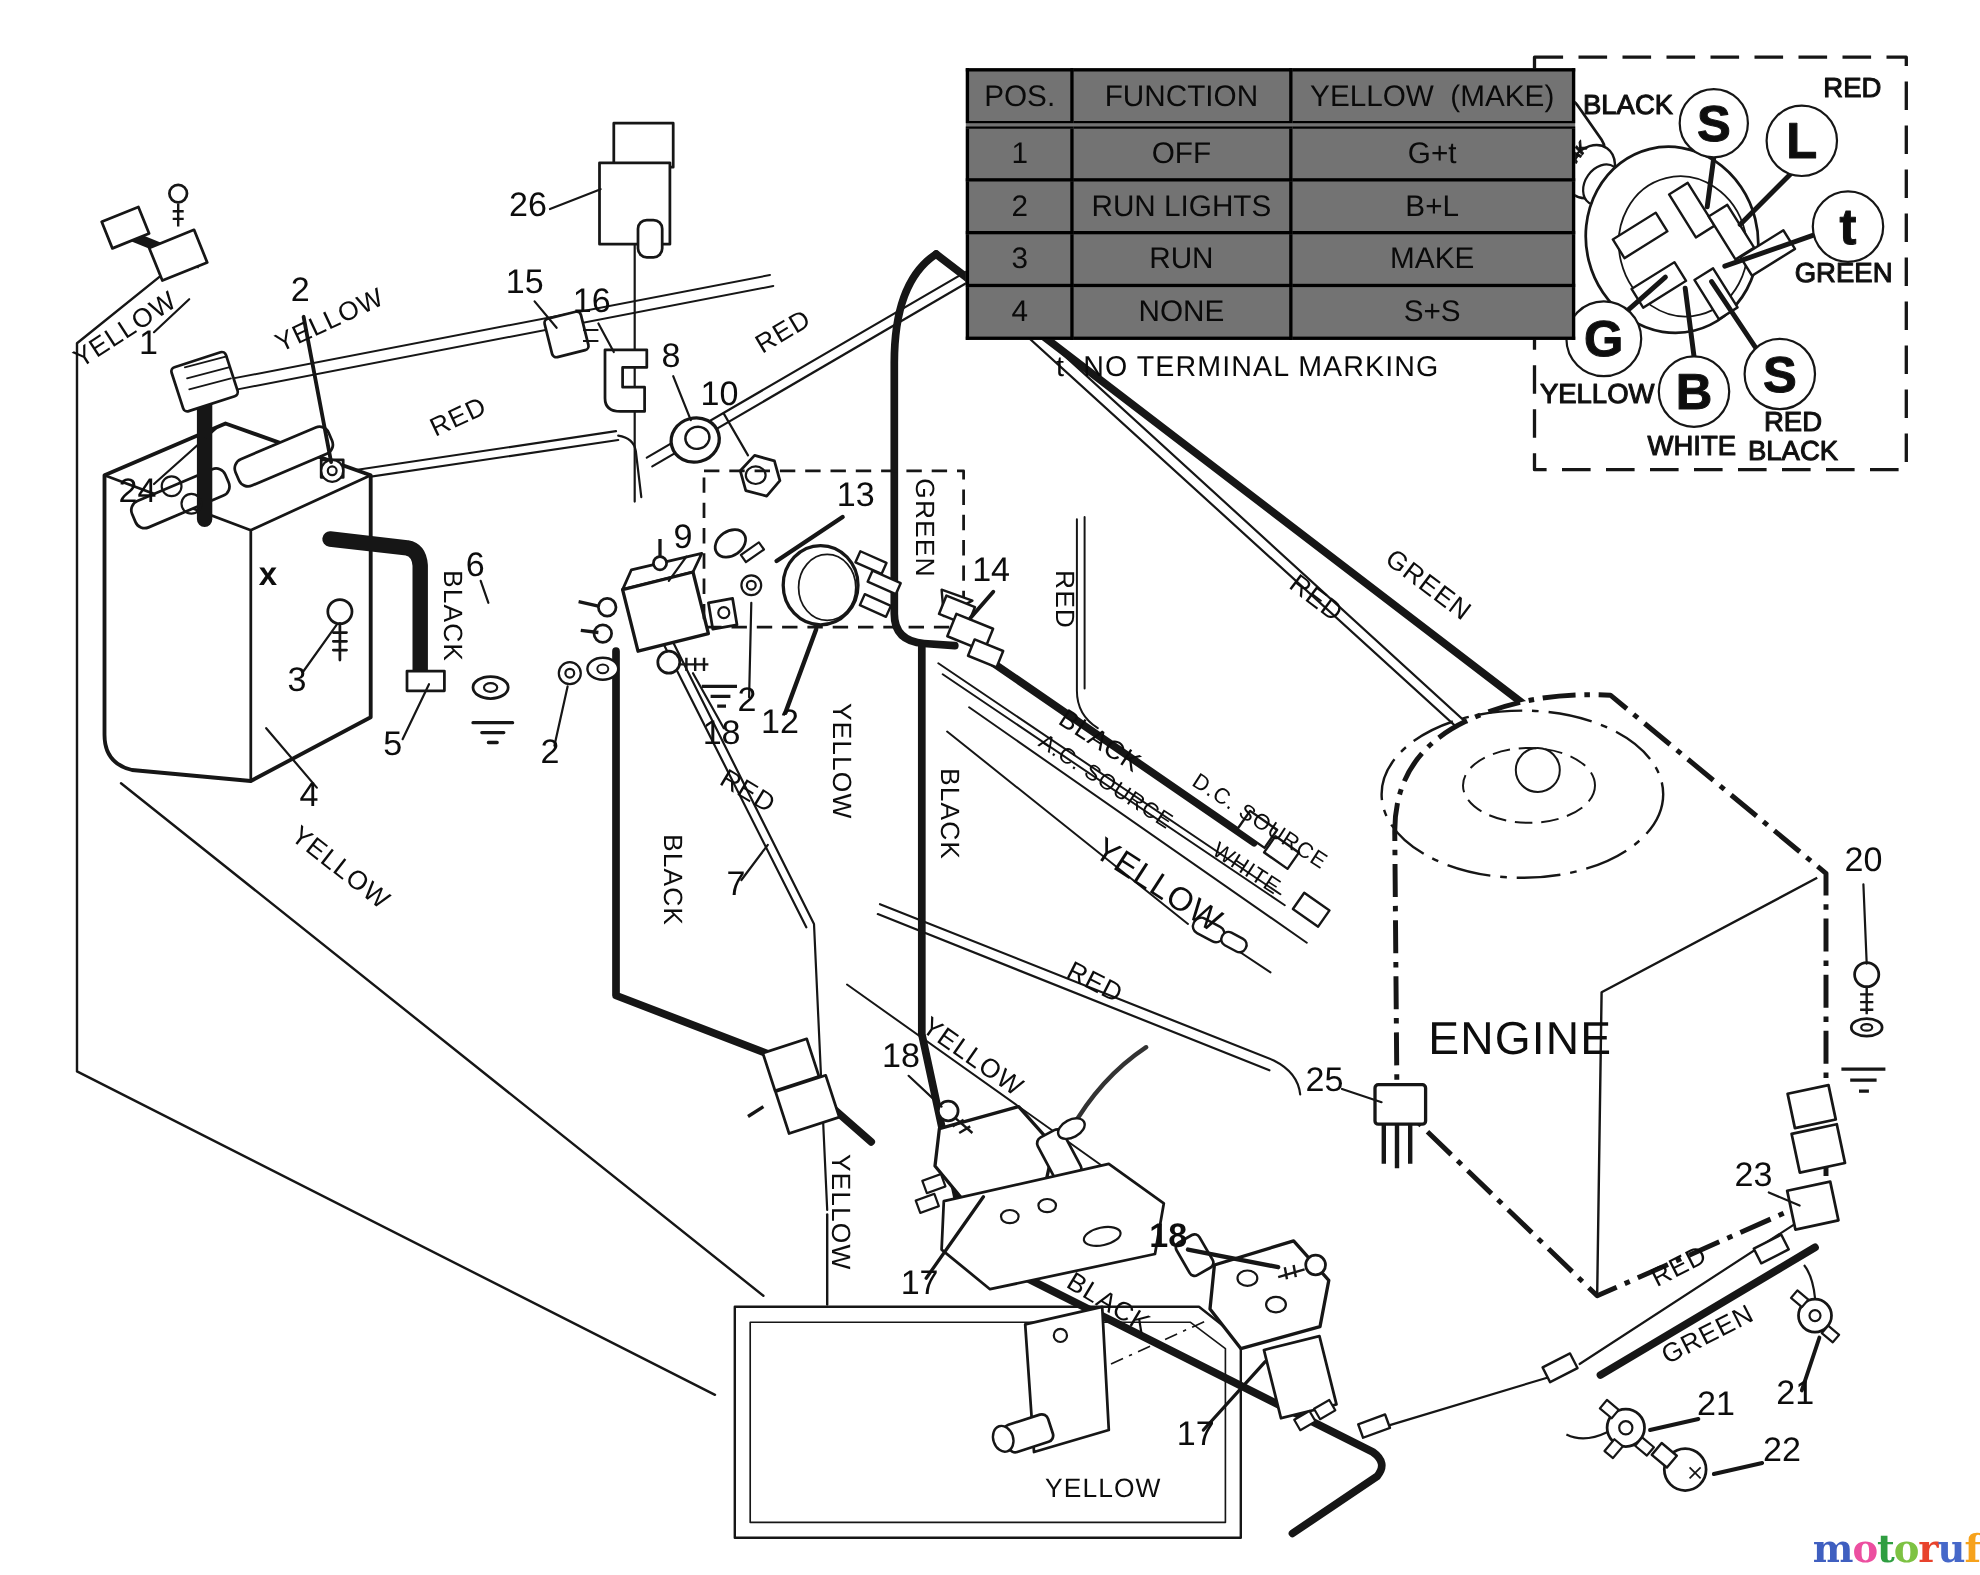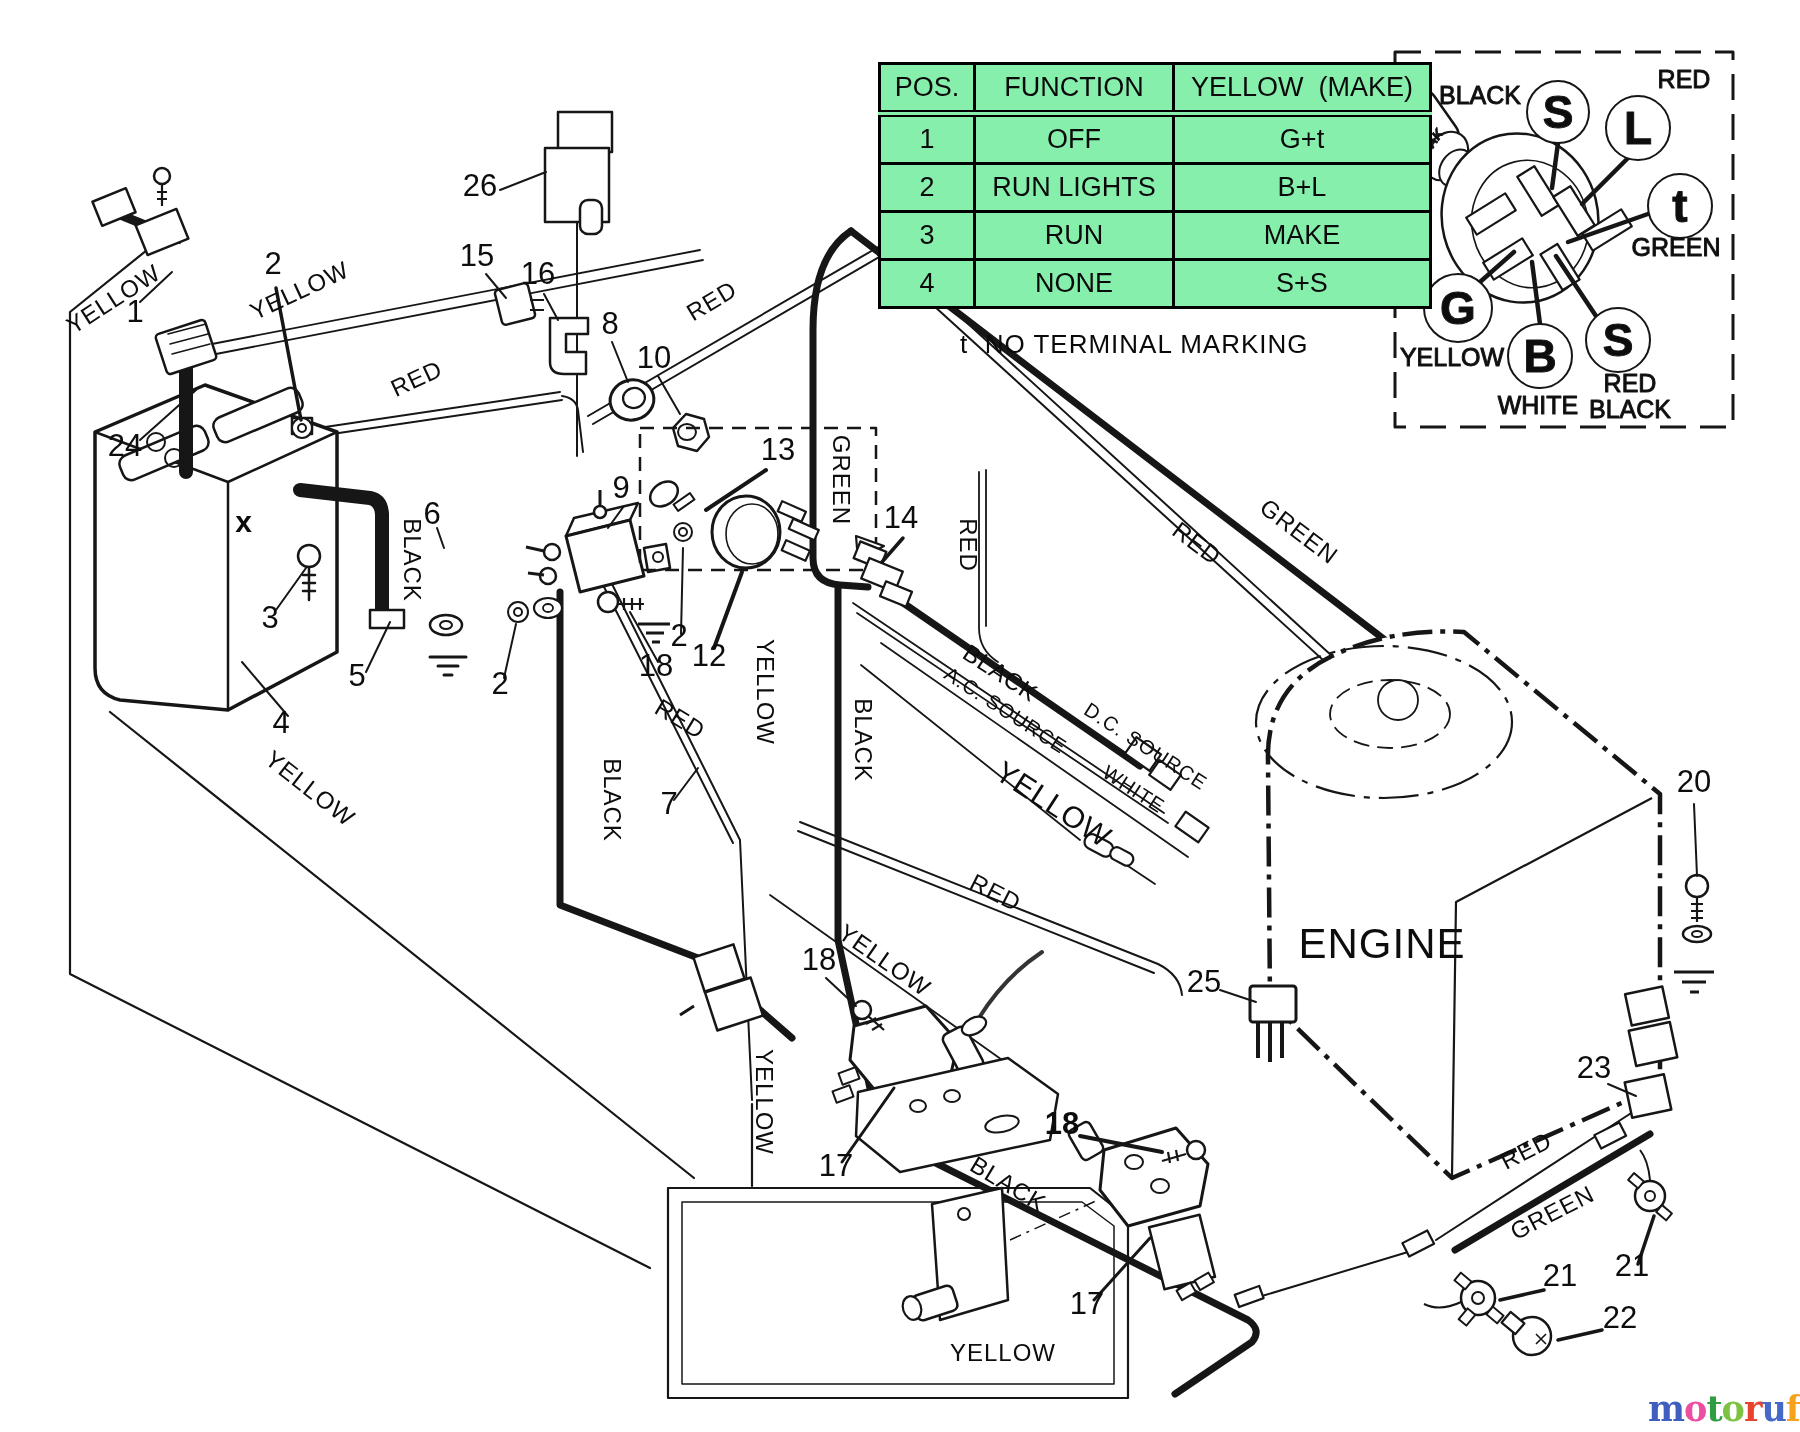--- a/index.html
+++ b/index.html
@@ -1,25 +1,25 @@
 <!DOCTYPE html>
 <html><head>
 <meta charset="utf-8">
 <style>
   html,body{margin:0;padding:0;background:#fff;}
   .stage{position:relative;width:1800px;height:1432px;background:#ffffff;overflow:hidden;
          font-family:"Liberation Sans",sans-serif;color:#0a0a0a;}
   .stage svg{position:absolute;left:0;top:0;}
   svg text{font-family:"Liberation Sans",sans-serif;fill:#0d0d0d;}
-  .parts-table{position:absolute;left:878px;top:62px;border-collapse:collapse;background:#86efac;}
+  .parts-table{position:absolute;left:878px;top:62px;border-collapse:collapse;background:#737373;}
   .parts-table th,.parts-table td{border:3px solid #000;text-align:center;
       font-size:27px;font-weight:normal;padding:0 10px;height:45px;white-space:pre;}
   .parts-table th{border-bottom:7px double #000;}
   .col-pos{width:72px;}.col-fn{width:176px;}.col-ck{width:234px;}
-  .table-note{position:absolute;left:960px;top:329px;font-size:26px;letter-spacing:1px;white-space:pre;}
+  .table-note{position:absolute;left:960px;top:318px;font-size:26px;letter-spacing:1px;white-space:pre;}
   .logo{position:absolute;left:1648px;top:1388px;font-family:"DejaVu Serif",serif;
         font-weight:bold;font-size:35px;letter-spacing:-1px;}
   .logo .suffix{font-size:21px;color:#555;font-weight:bold;letter-spacing:0;}
 </style>
 </head>
 <body>
 
 <div class="stage">
 
 <svg id="diagram" width="1800" height="1432" viewBox="0 0 1800 1432">

